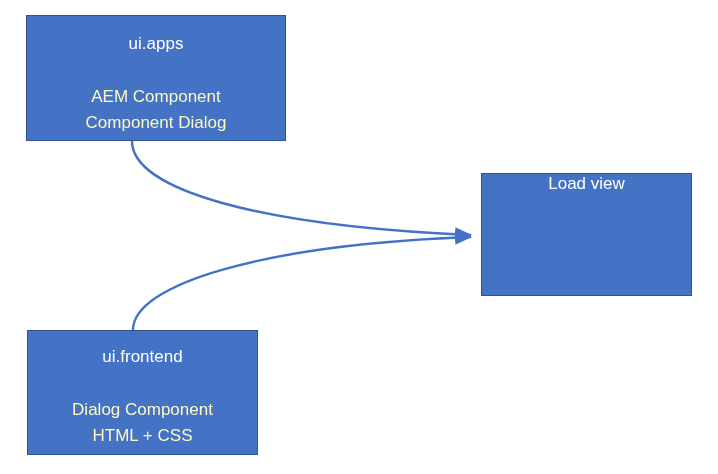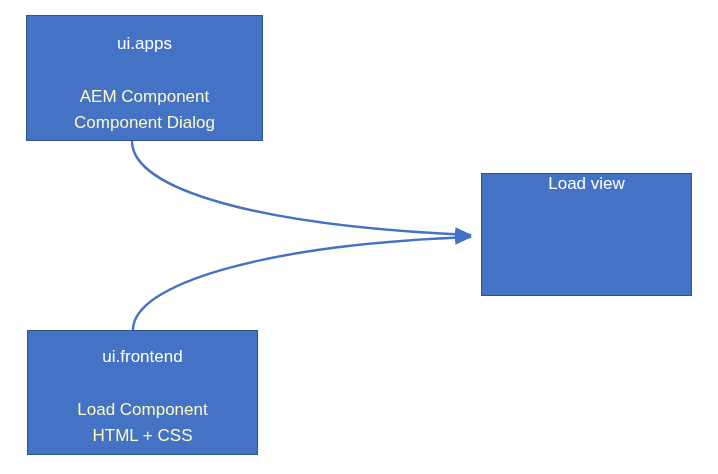--- a/index.html
+++ b/index.html
@@ -53,21 +53,21 @@
   }
   .node-body-line {
     display: block;
     white-space: nowrap;
   }
 
   
   #node-ui-apps {
     left: 26px;
     top: 15px;
-    width: 237px;
+    width: 260px;
     height: 126px;
     justify-content: flex-start;
     padding-top: 18px;
   }
   #node-ui-apps .node-body {
     margin-top: 30px;
   }
 
   
   #node-ui-frontend {
@@ -114,21 +114,21 @@
     <span class="node-title">ui.apps</span>
     <span class="node-body">
       <span class="node-body-line">AEM Component</span>
       <span class="node-body-line">Component Dialog</span>
     </span>
   </div>
 
   <div class="node" id="node-ui-frontend">
     <span class="node-title">ui.frontend</span>
     <span class="node-body">
-      <span class="node-body-line">Load Component</span>
+      <span class="node-body-line">Dialog Component</span>
       <span class="node-body-line">HTML + CSS</span>
     </span>
   </div>
 
   <div class="node" id="node-load-view">
     <span class="node-title">Load view</span>
   </div>
 
 </div>
 

